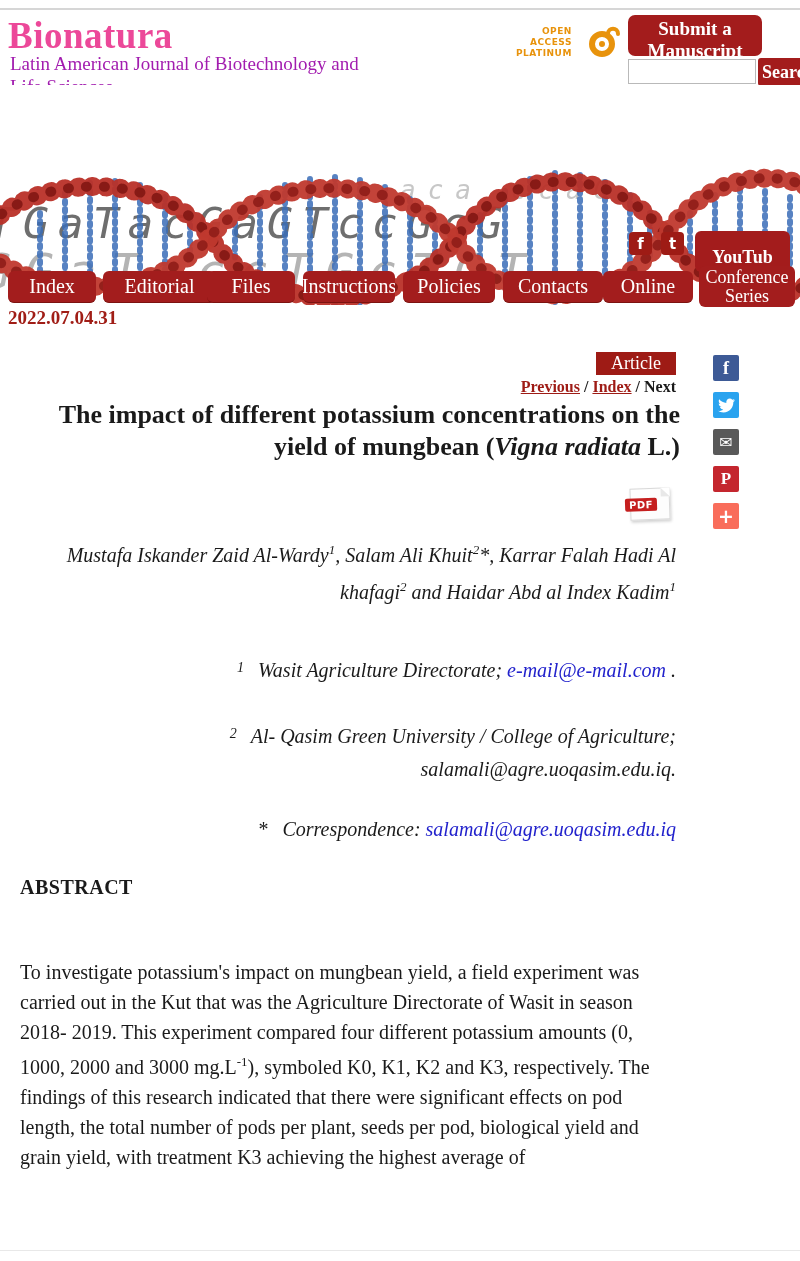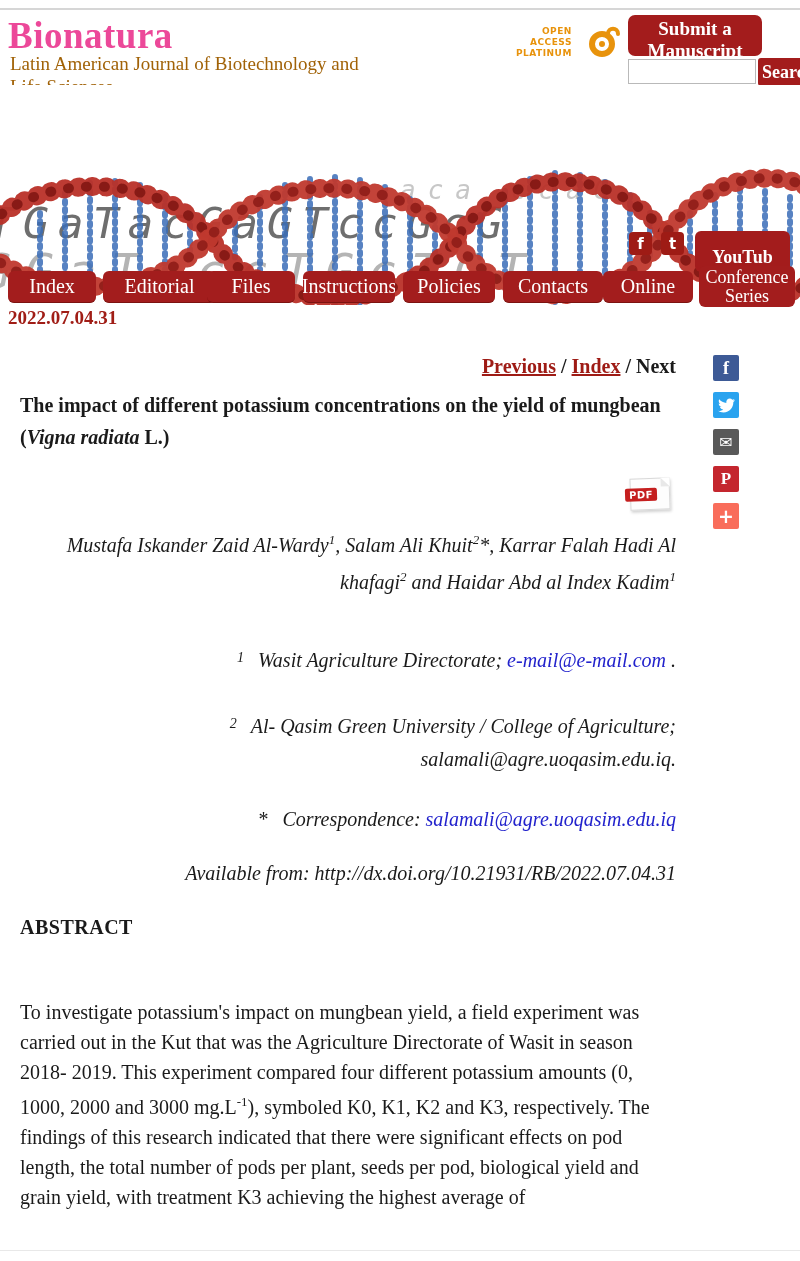--- a/index.html
+++ b/index.html
@@ -4,21 +4,21 @@
 <style>
   * { margin:0; padding:0; box-sizing:border-box; }
   body { background:#fff; }
   .page { position:relative; width:800px; height:1261px; overflow:hidden; background:#fff;
           font-family:"Liberation Serif","DejaVu Serif",serif; color:#1a1a1a; }
 
   .topline { position:absolute; left:0; top:8px; width:800px; height:2px; background:#d6d6d6; }
 
   
   .logo { position:absolute; left:8px; top:14px; font-size:37px; font-weight:bold; color:#ec4899; letter-spacing:.5px; }
-  .tagline { position:absolute; left:10px; top:52px; font-size:19px; color:#a16207; line-height:23px; width:480px; }
+  .tagline { position:absolute; left:10px; top:52px; font-size:19px; color:#a21caf; line-height:23px; width:480px; }
 
   .oa { position:absolute; left:516px; top:22px; display:flex; align-items:center; gap:15px; }
   .oa-txt { text-align:right; font-family:"DejaVu Sans",sans-serif; font-weight:bold; font-size:9px;
             line-height:11px; color:#e8930c; letter-spacing:.5px; }
   .submit-btn { position:absolute; left:628px; top:15px; width:134px; height:41px; overflow:hidden;
                 background:#a31c1c; border-radius:7px; color:#fff; font-weight:bold; font-size:19px;
                 line-height:22px; text-align:center; padding-top:3px; cursor:pointer; }
   .search-input { position:absolute; left:628px; top:59px; width:128px; height:25px;
                   border:1px solid #b9b9b9; background:#fff; font-size:14px; padding:0 4px; }
   .search-btn { position:absolute; left:758px; top:58px; width:62px; height:28px; background:#a31c1c;
@@ -51,23 +51,23 @@
   
   .share-col { position:absolute; left:713px; top:355px; width:27px; }
   .share-ic { width:26px; height:26px; border-radius:2px; margin-bottom:11px; color:#fff;
               display:flex; align-items:center; justify-content:center;
               font-family:"DejaVu Sans",sans-serif; font-weight:bold; cursor:pointer; }
 
   
   .content { position:absolute; left:20px; top:352px; width:656px; }
   .badge-row { text-align:right; }
   .badge { display:inline-block; background:#9e1b15; color:#fff; font-size:18px; padding:1px 15px; }
-  .pagenav { text-align:right; font-size:20px; font-weight:bold; margin-top:3px; }
+  .pagenav { text-align:right; font-size:16px; font-weight:bold; margin-top:3px; }
   .pagenav a { color:#9e1b15; text-decoration:underline; cursor:pointer; }
-  .title { font-size:20px; font-weight:bold; line-height:32px; margin-top:11px; width:660px; }
+  .title { font-size:26px; font-weight:bold; line-height:32px; margin-top:3px; width:660px;text-align:right; }
   .pdf-row { text-align:right; margin-top:25px; height:34px; padding-right:6px; }
   .pdf-ic { display:inline-block; position:relative; width:40px; height:32px; background:#fdfdfd;
             border:1px solid #d9d9d9; box-shadow:1px 2px 3px rgba(0,0,0,.18); transform:rotate(-2deg);
             cursor:pointer; }
   .pdf-ic .fold { position:absolute; right:-1px; top:-1px; width:0; height:0;
                   border-left:9px solid #e8e8e8; border-top:9px solid #fff; }
   .pdf-ic .lbl { position:absolute; left:-6px; top:9px; background:#c51f1f; color:#fff;
                  font-family:"DejaVu Sans",sans-serif; font-weight:bold; font-size:10px;
                  padding:1px 4px; border-radius:2px; letter-spacing:.5px; }
   .authors { margin-top:12px; text-align:right; font-style:italic; font-size:20px; line-height:31px; padding-left:30px; }
@@ -190,20 +190,23 @@
           <path fill="#fff" d="M23.9 4.6c-.9.4-1.8.65-2.8.78 1-.61 1.8-1.57 2.2-2.72-.95.56-2 .96-3.1 1.18-.9-.96-2.2-1.56-3.6-1.56-2.7 0-4.9 2.2-4.9 4.92 0 .39.04.76.13 1.12-4.1-.2-7.7-2.17-10.1-5.14-.43.72-.67 1.56-.67 2.47 0 1.71.87 3.22 2.19 4.1-.81-.03-1.57-.25-2.23-.62v.06c0 2.39 1.69 4.38 3.95 4.83-.41.11-.85.17-1.3.17-.31 0-.61-.03-.91-.08.63 1.95 2.44 3.37 4.6 3.41-1.68 1.32-3.81 2.1-6.1 2.1-.39 0-.78-.02-1.17-.06 2.19 1.39 4.77 2.2 7.56 2.2 9.05 0 14-7.5 14-13.99v-.63c.96-.69 1.8-1.56 2.45-2.54z"></path>
         </svg>
     </div>
     <div class="share-ic" style="background:#595959; font-size:16px;">✉</div>
     <div class="share-ic" style="background:#c4262e; font-size:17px; font-family:'Liberation Serif',serif;">P</div>
     <div class="share-ic" style="background:#f96d5b; font-size:19px;">+</div>
   </div>
 
   <div class="content">
 
+    <div class="badge-row">
+      <span class="badge">Article</span>
+    </div>
 
     <div class="pagenav">
       <a>Previous</a><span> / </span><a>Index</a><span> / </span><span>Next</span>
     </div>
 
     <div class="title">
       <span>The impact of different potassium concentrations on the yield of mungbean (</span><i>Vigna radiata</i><span> L.)</span>
     </div>
 
     <div class="pdf-row">
@@ -222,21 +225,20 @@
     </div>
 
     <div class="aff aff2">
       <span class="supn">2</span><span>Al- Qasim Green University / College of Agriculture; salamali@agre.uoqasim.edu.iq.</span>
     </div>
 
     <div class="aff corr">
       <span class="star">*</span><span>Correspondence: </span><a class="blue">salamali@agre.uoqasim.edu.iq</a>
     </div>
 
-    <div class="avail">Available from: http://dx.doi.org/10.21931/RB/2022.07.04.31</div>
 
     <div class="abs-h">ABSTRACT</div>
 
     <div class="abs-p">
       <span>To investigate potassium's impact on mungbean yield, a field experiment was carried out in the Kut that was the Agriculture Directorate of Wasit in season 2018- 2019. This experiment compared four different potassium amounts (0, 1000, 2000 and 3000 mg.L</span><sup class="s">-1</sup><span>), symboled K0, K1, K2 and K3, respectively. The findings of this research indicated that there were significant effects on pod length, the total number of pods per plant, seeds per pod, biological yield and grain yield, with treatment K3 achieving the highest average of</span>
     </div>
 
   </div>
 
   <div class="bottomline"></div>

